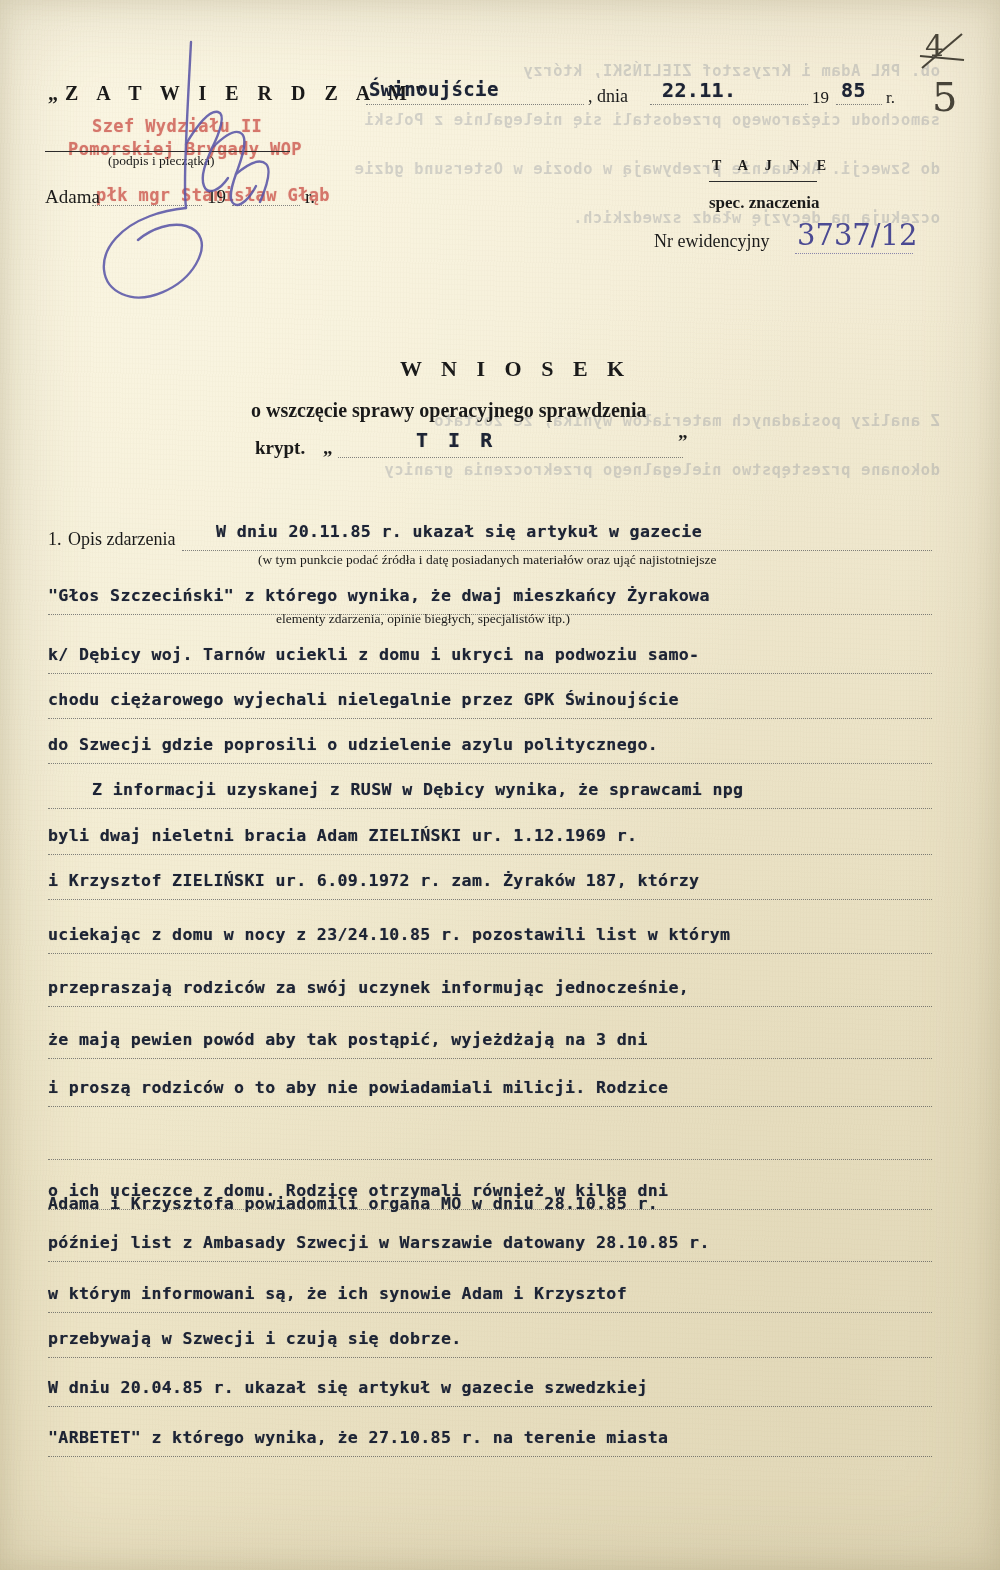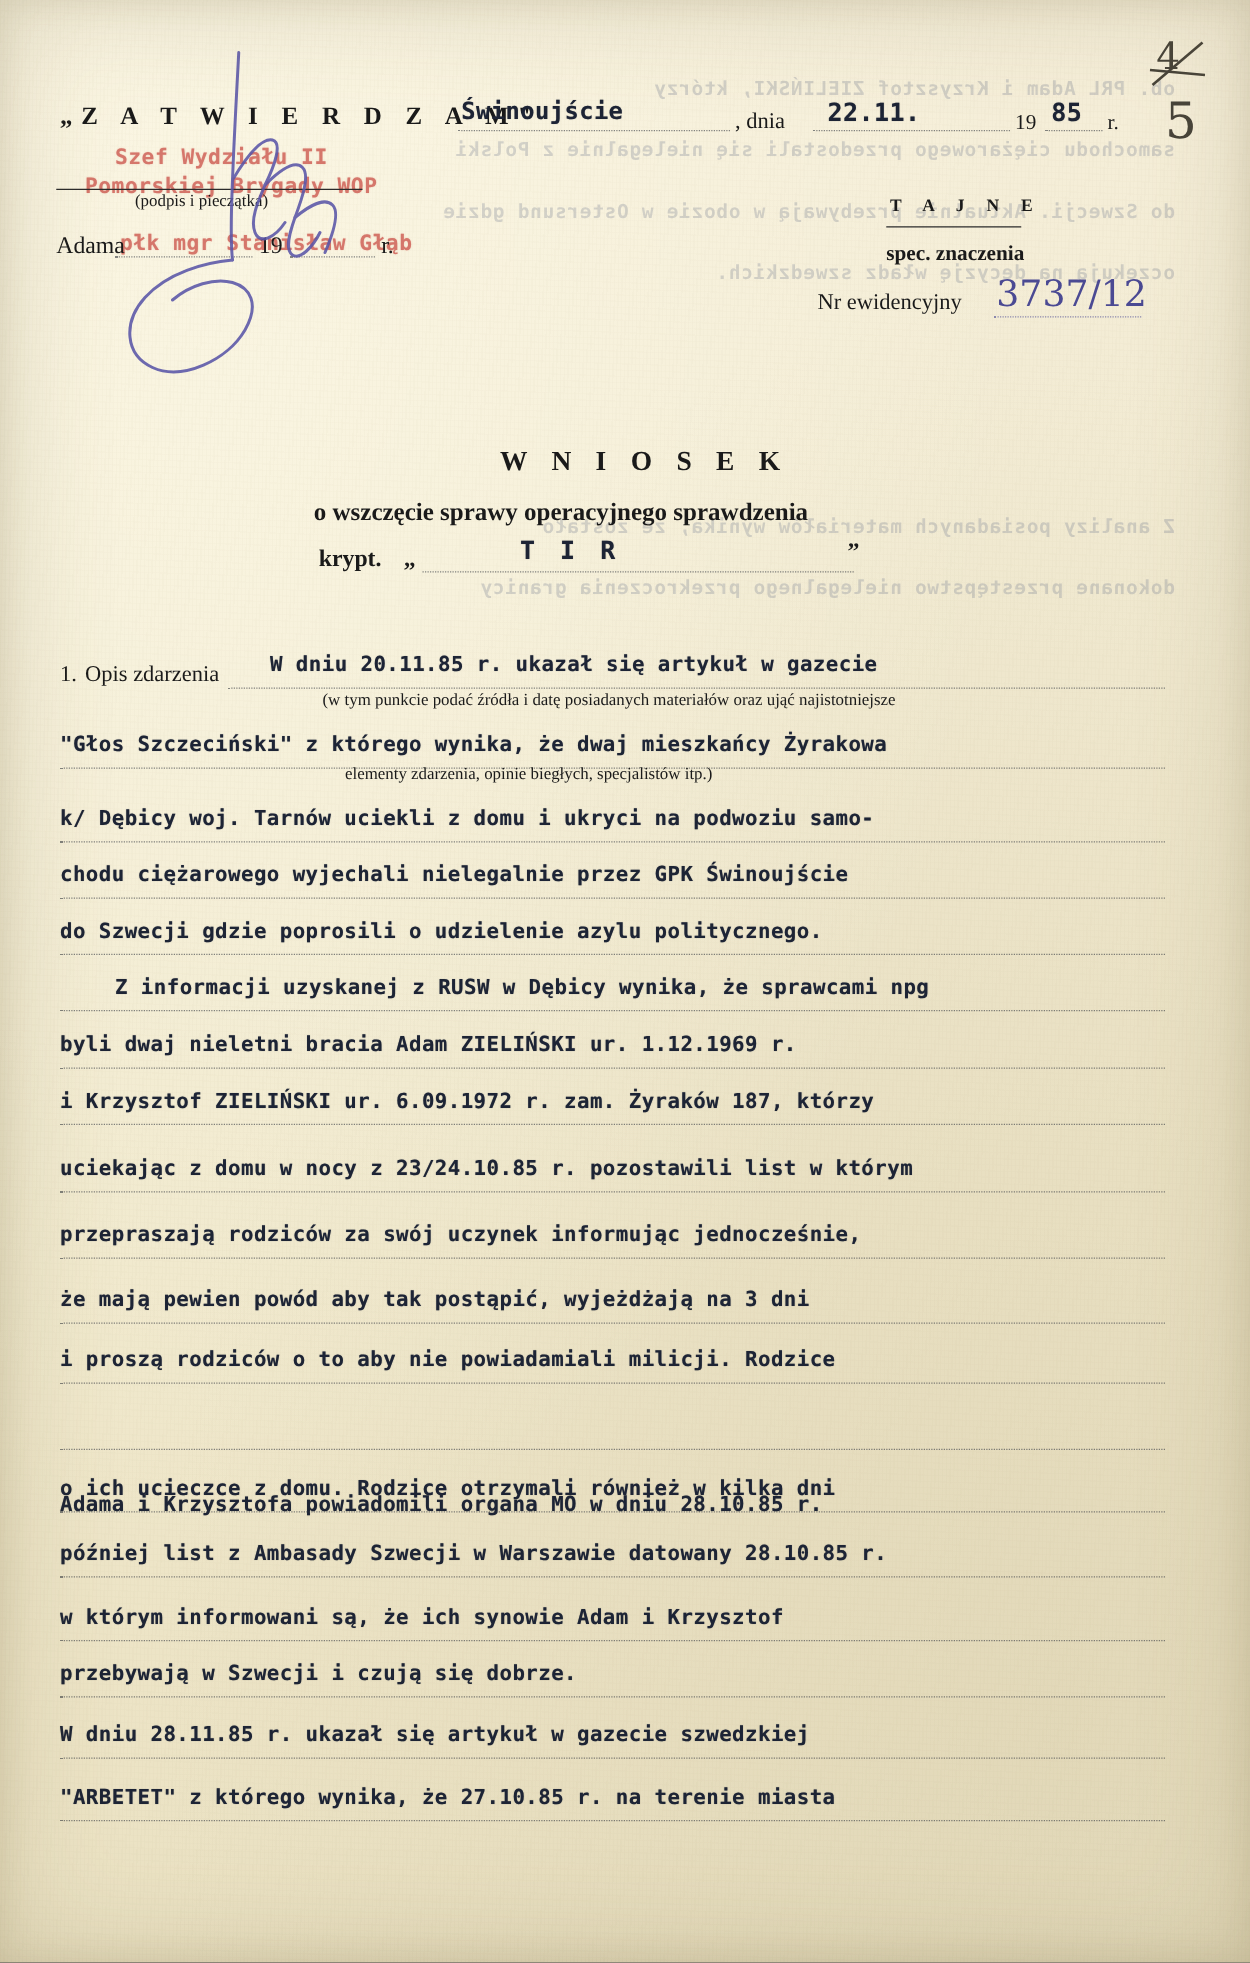--- a/index.html
+++ b/index.html
@@ -221,20 +221,20 @@
 
   <div class="tw" style="left:48px;top:1233px;">później list z Ambasady Szwecji w Warszawie datowany 28.10.85 r.</div>
   <div class="formline" style="left:48px;top:1261px;width:884px;"></div>
 
   <div class="tw" style="left:48px;top:1284px;">w którym informowani są, że ich synowie Adam i Krzysztof</div>
   <div class="formline" style="left:48px;top:1312px;width:884px;"></div>
 
   <div class="tw" style="left:48px;top:1329px;">przebywają w Szwecji i czują się dobrze.</div>
   <div class="formline" style="left:48px;top:1357px;width:884px;"></div>
 
-  <div class="tw" style="left:48px;top:1378px;">W dniu 28.11.85 r. ukazał się artykuł w gazecie szwedzkiej</div>
+  <div class="tw" style="left:48px;top:1378px;">W dniu 20.04.85 r. ukazał się artykuł w gazecie szwedzkiej</div>
   <div class="formline" style="left:48px;top:1406px;width:884px;"></div>
 
   <div class="tw" style="left:48px;top:1428px;">"ARBETET" z którego wynika, że 27.10.85 r. na terenie miasta</div>
   <div class="formline" style="left:48px;top:1456px;width:884px;"></div>
 
   <div class="vignette"></div>
 </div>
 
 </body></html>

